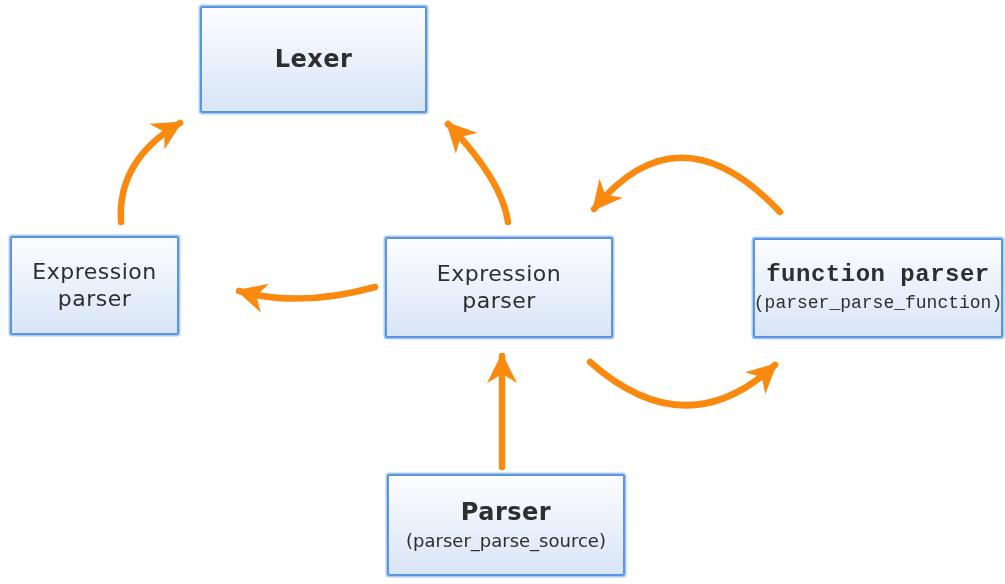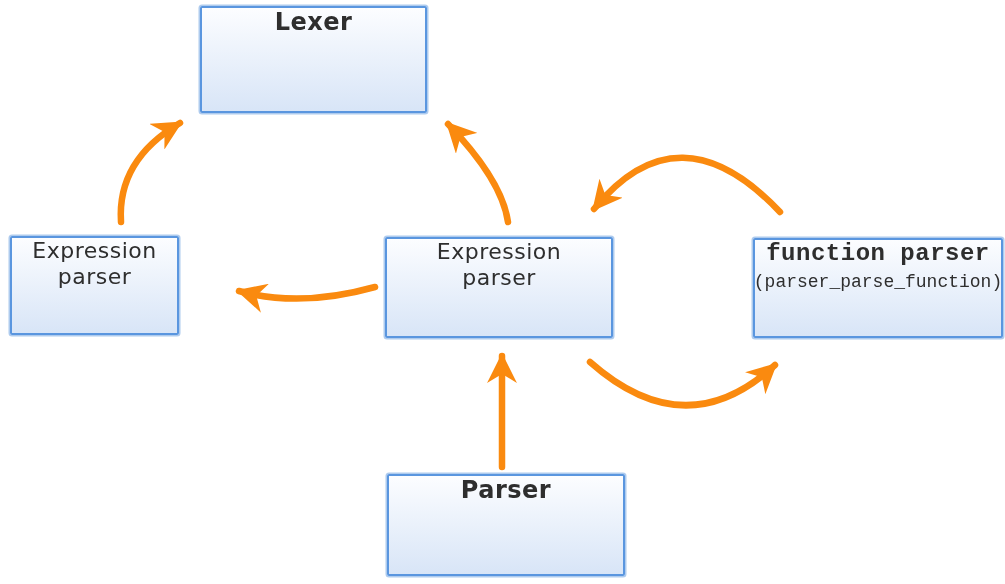--- a/index.html
+++ b/index.html
@@ -30,20 +30,21 @@
   .node{
     position:absolute;
     box-sizing:border-box;
     border:2px solid var(--node-border);
     box-shadow:0 0 0 1.5px var(--node-border-halo);
     background:linear-gradient(to bottom,var(--node-fill-top) 0%,var(--node-fill-bottom) 100%);
     border-radius:2px;
     display:flex;
     flex-direction:column;
     align-items:center;
+    justify-content:center;
     text-align:center;
     color:var(--text);
   }
   .node .title{
     white-space:pre-line;
     font-size:22px;
     line-height:1.2;
     letter-spacing:0.5px;
   }
   .node.bold .title{
@@ -92,15 +93,16 @@
 parser</div>
   </div>
 
   <div class="node bold small-sub" style="left:753px;top:238px;width:250px;height:100px;font-family:Liberation Mono, monospace;">
     <div class="title">function parser</div>
     <div class="subtitle">(parser_parse_function)</div>
   </div>
 
   <div class="node bold small-sub" style="left:387px;top:474px;width:238px;height:102px;">
     <div class="title">Parser</div>
+    <div class="subtitle">(parser_parse_source)</div>
   </div>
 
 </div>
 
 </body></html>

